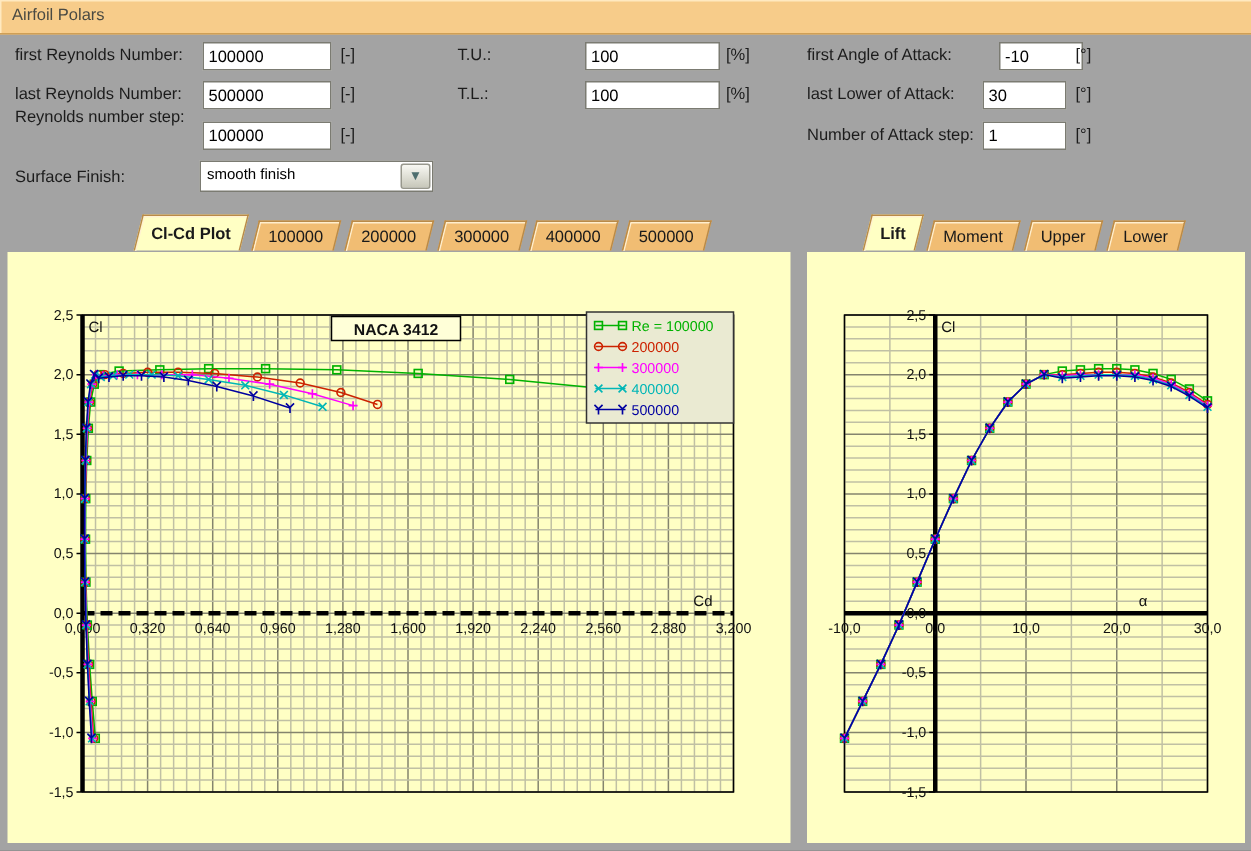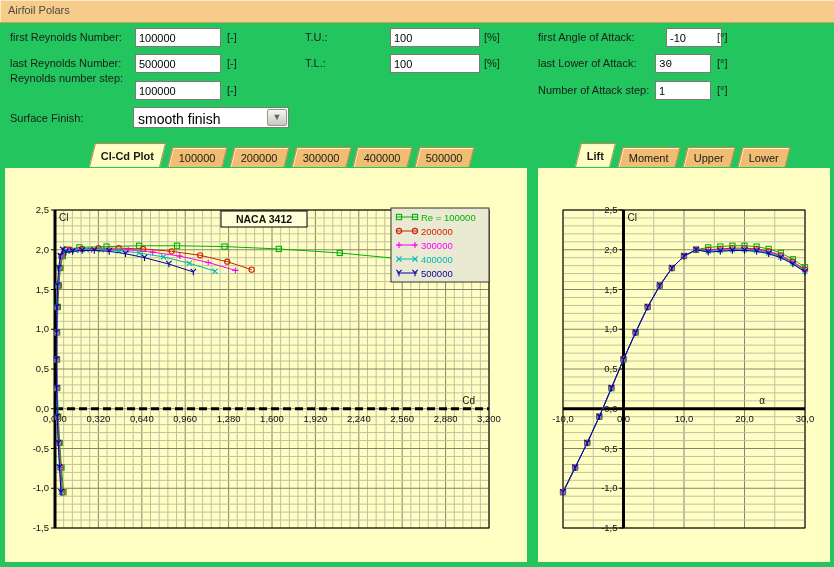--- a/index.html
+++ b/index.html
@@ -1,26 +1,26 @@
 <!DOCTYPE html>
 <html><head>
 <meta charset="utf-8">
 <style>
   html,body{margin:0;padding:0;background:#888;}
-  #app{position:relative;width:834px;height:567px;background:#22c55e;overflow:hidden;
+  #app{position:relative;width:834px;height:567px;background:#a3a3a3;overflow:hidden;
        font-family:"Liberation Sans",sans-serif;}
   .hdr{position:absolute;left:0;top:0;width:834px;height:22px;background:#f7cc8a;
        border-bottom:1px solid #cf9f56;box-shadow:inset 1px 1px 0 #ffe9c0;}
   .hdr .t{position:absolute;left:8px;top:4px;font-size:11px;color:#4a4a43;}
   .lbl{position:absolute;font-size:11px;color:#1c1c1c;white-space:nowrap;}
   .inp{position:absolute;height:15px;border:1px solid #7b7b72;background:#fff;
        font:11px "Liberation Sans",sans-serif;padding:1px 3px;color:#000;}
   .combo{position:absolute;left:133px;top:107px;width:154px;height:19px;background:#fff;
        border:1px solid #7b7b72;}
-  .combo .val{position:absolute;left:4px;top:3px;font-size:14px;color:#000;}
+  .combo .val{position:absolute;left:4px;top:3px;font-size:10px;color:#000;}
   .combo .btn{position:absolute;right:1px;top:1px;width:18px;height:15px;
        background:linear-gradient(#f8f8f2,#c7c7ba);border:1px solid #98988d;border-radius:2px;
        text-align:center;line-height:14px;font-size:9px;color:#4d6e6e;cursor:default;}
   .tabbar{position:absolute;top:144px;height:23px;display:flex;align-items:flex-end;gap:7px;}
   .tab{height:19px;background:#f1bd73;border:1px solid #b98a48;border-bottom:none;
        transform:skewX(-14deg);box-shadow:inset 1px 1px 0 rgba(255,240,210,.95);
        display:flex;align-items:center;padding:0 8px;}
   .tab>span{transform:skewX(14deg);font-size:11px;color:#1a1a1a;white-space:nowrap;}
   .tab.active{height:23px;background:#ffffc4;}
   .tab.active>span{font-weight:bold;}
@@ -56,21 +56,21 @@
 
   <span class="lbl" style="left:305px;top:57px">T.L.:</span>
   <input class="inp" style="left: 390px; top: 54px; width: 82px;" value="100">
   <span class="lbl" style="left:484px;top:57px">[%]</span>
 
   <span class="lbl" style="left:538px;top:31px">first Angle of Attack:</span>
   <input class="inp" style="left: 655px; top: 28px; width: 48px; margin-left: 11px;" value="-10">
   <span class="lbl" style="left:717px;top:31px">[°]</span>
 
   <span class="lbl" style="left:538px;top:57px">last Lower of Attack:</span>
-  <input class="inp" style="left: 655px; top: 54px; width: 48px; font-family: Liberation Mono, monospace;" value="30">
+  <input class="inp" style="left: 655px; top: 54px; width: 48px;" value="30">
   <span class="lbl" style="left:717px;top:57px">[°]</span>
 
   <span class="lbl" style="left:538px;top:84px">Number of Attack step:</span>
   <input class="inp" style="left: 655px; top: 81px; width: 48px;" value="1">
   <span class="lbl" style="left:717px;top:84px">[°]</span>
 
   <span class="lbl" style="left:10px;top:112px">Surface Finish:</span>
   <div class="combo">
     <span class="val">smooth finish</span>
     <span class="btn">▼</span>

